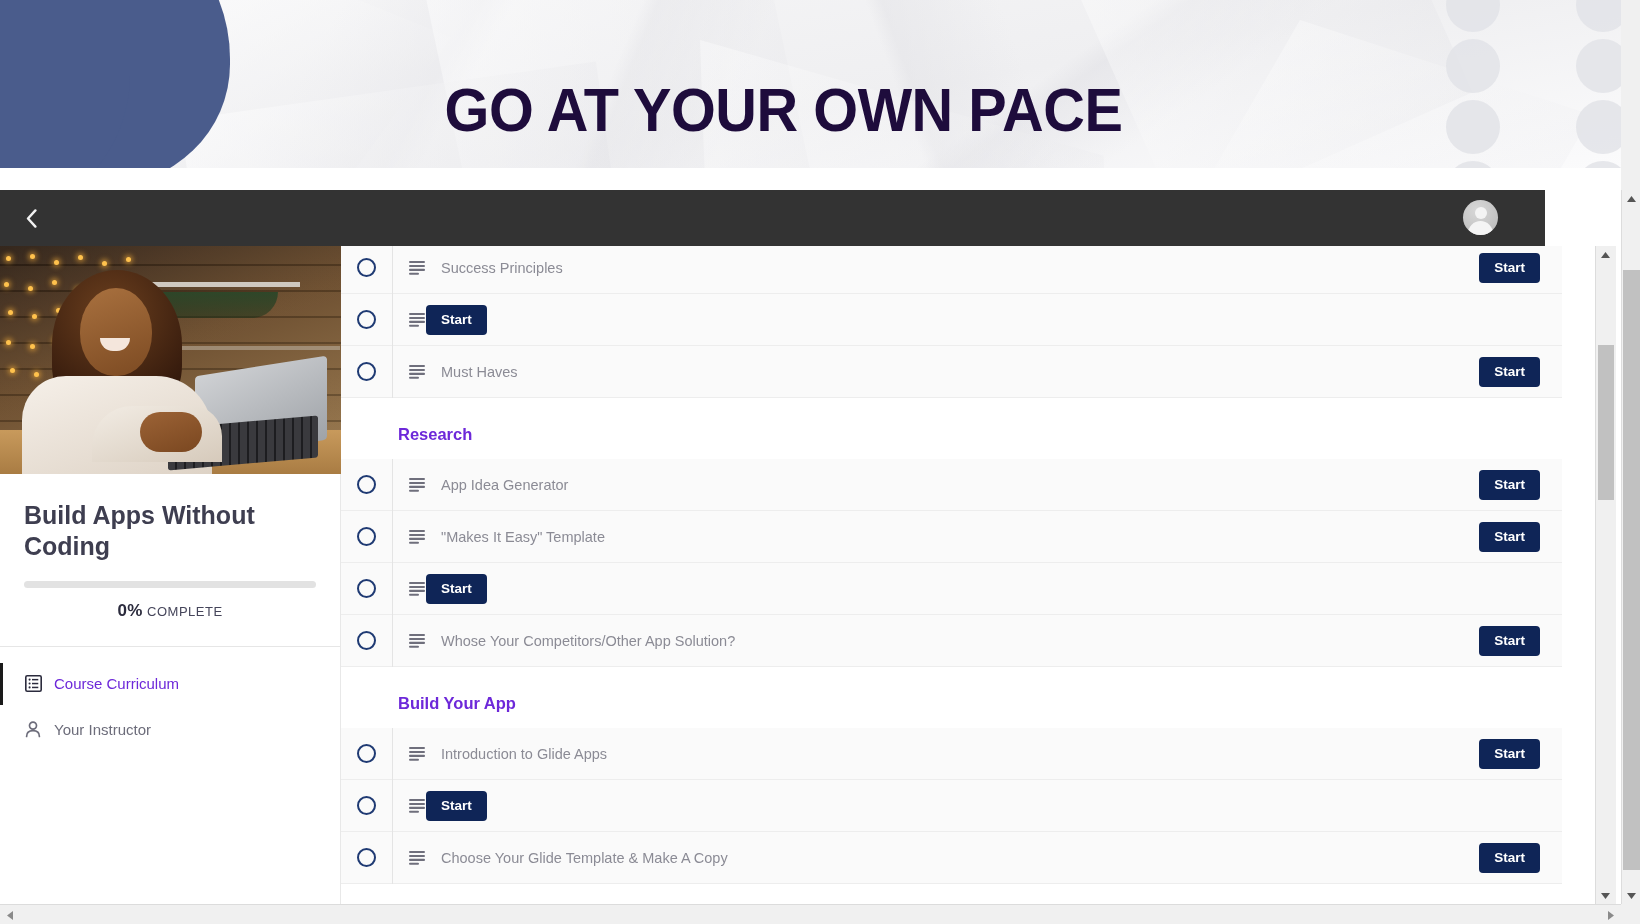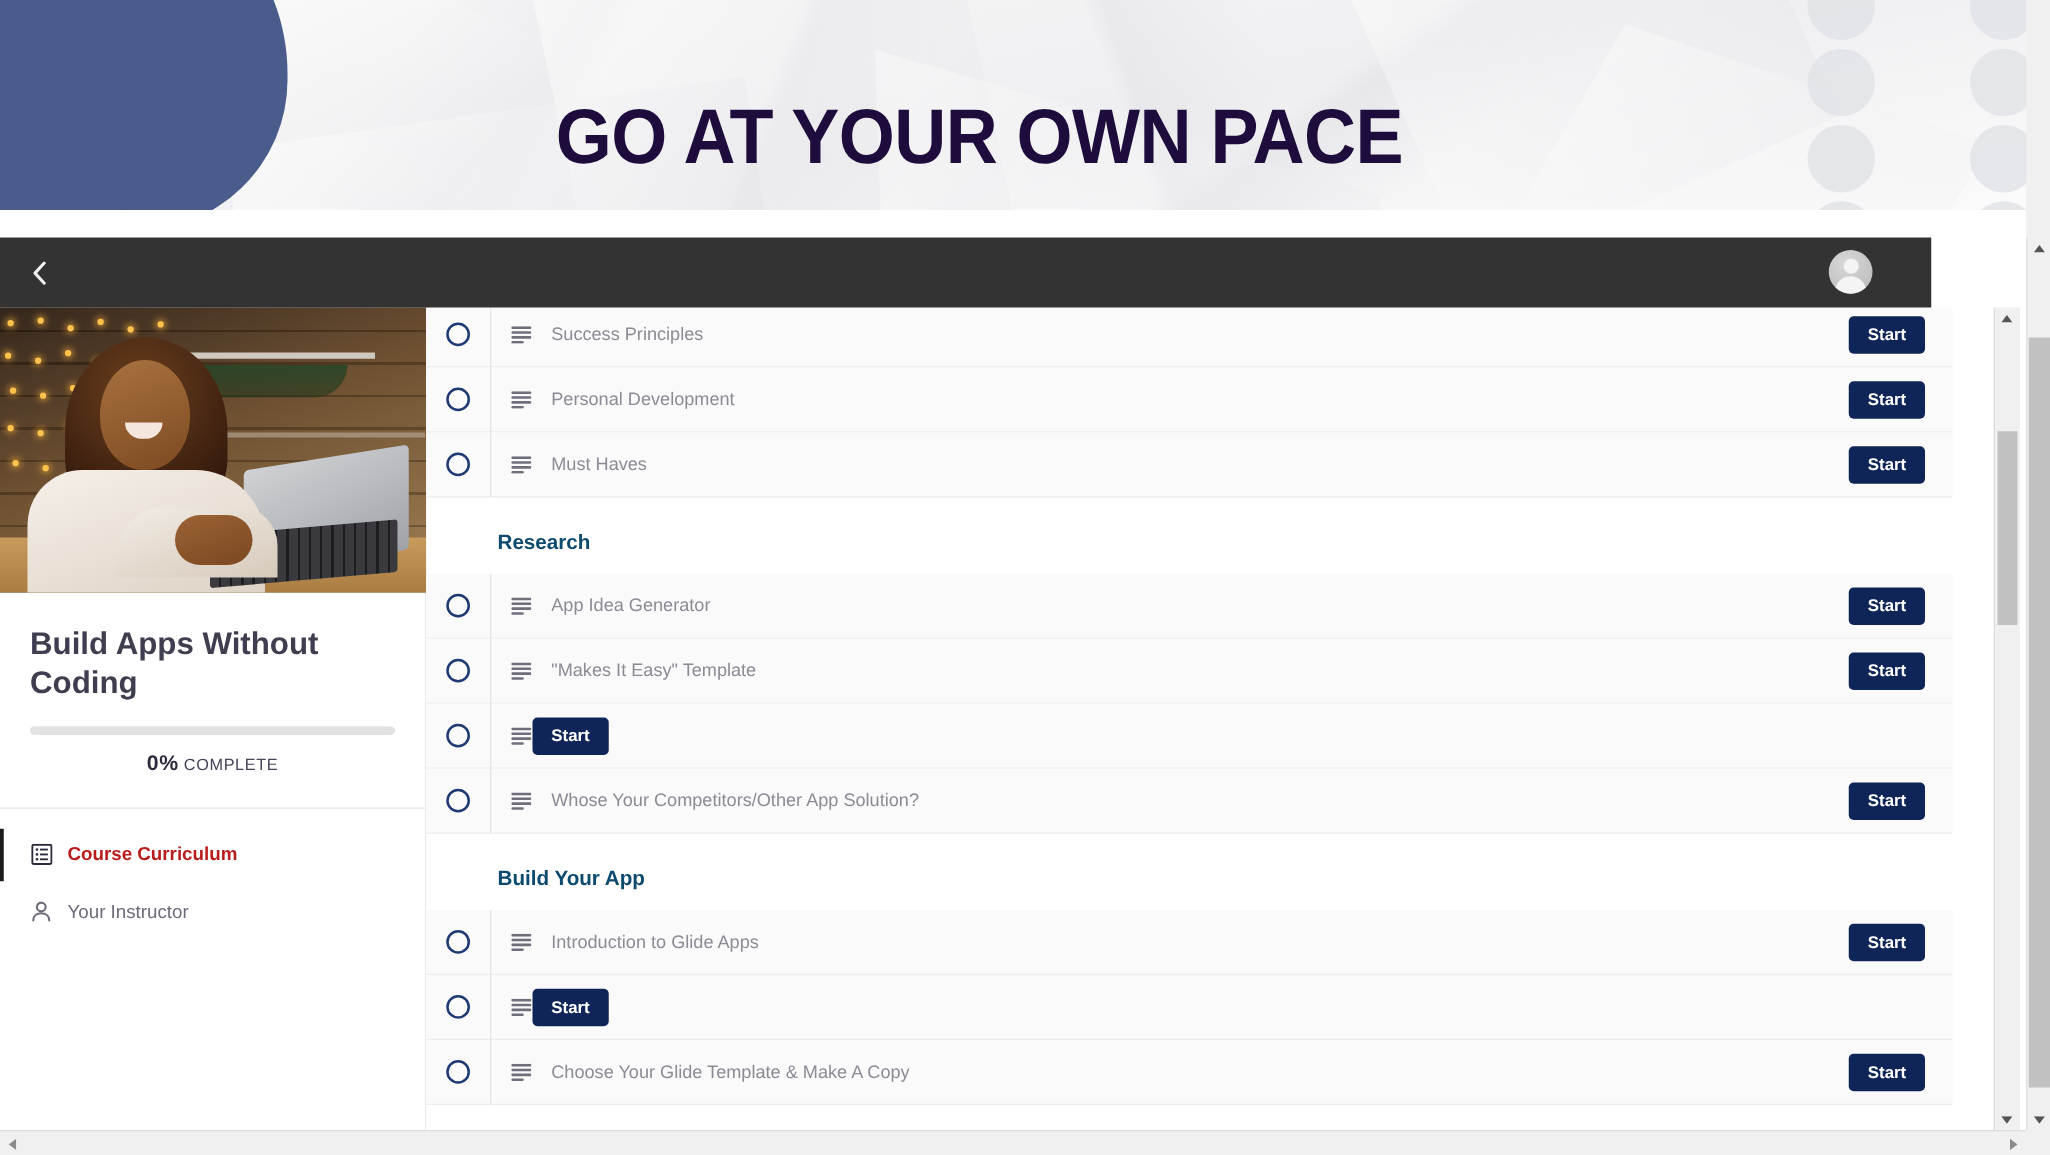--- a/index.html
+++ b/index.html
@@ -152,34 +152,34 @@
     margin-top: 13px; text-align:center; font-size: 13px; color:#45455a; letter-spacing:.5px;
   }
   #progress-label b { font-size: 17px; font-weight:700; color:#2b2b3d; }
   #progress-label span { font-weight:400; }
   #sidebar-divider { margin-top: 25px; height:1px; background:#e6e6e6; }
   #nav { padding-top: 14px; }
   .nav-item {
     position:relative; display:flex; align-items:center; gap:12px;
     height: 46px; padding-left: 24px; color:#6c6c7a; font-size:15px; cursor:pointer;
   }
-  .nav-item.active { color:#b91c1c; font-weight:700;text-align:center; }
+  .nav-item.active { color:#6d28d9; font-weight:400;text-align:center; }
   .nav-item.active:before {
     content:""; position:absolute; left:0; top:2px; width:3px; height:42px; background:#1a1a1a;
   }
   .nav-item .nicon { width:18px; height:18px; display:flex; align-items:center; justify-content:center; }
 
   
   #lessons {
     position:absolute; left:341px; top:0; width:1281px; height:658px;
     background:#fff; overflow:hidden;
   }
   #lessons-inner { padding: 0 0 0 0; }
   .section-head {
-    font-size: 16.5px; font-weight: 700; color:#0c4a6e;
+    font-size: 16.5px; font-weight: 700; color:#6d28d9;
     padding: 27px 0 15px 57px;
   }
   .lesson-row {
     position:relative; display:flex; align-items:center;
     height: 52px; background:#fafafa; border-bottom:1px solid #ededed;
     margin: 0 60px 0 0; cursor:pointer;
   }
   .lesson-row .circle {
     width: 19px; height:19px; border-radius:50%;
     border: 2px solid #1f3a73; margin-left: 16px; flex:none;
@@ -360,21 +360,20 @@
             <span class="circle"></span>
             <span class="divider-v"></span>
             <span class="ticon">
               <svg width="17" height="14" viewBox="0 0 17 14">
       <rect x="0" y="0" width="16" height="2.1" rx="1" fill="#6f6f7c"></rect>
       <rect x="0" y="3.9" width="16" height="2.1" rx="1" fill="#6f6f7c"></rect>
       <rect x="0" y="7.8" width="16" height="2.1" rx="1" fill="#6f6f7c"></rect>
       <rect x="0" y="11.7" width="10" height="2.1" rx="1" fill="#6f6f7c"></rect>
     </svg>
             </span>
-            <span class="llabel">Personal Development</span>
             <button class="start-btn" style="background: rgb(15, 37, 87);">Start</button>
           </div>
           <div class="lesson-row">
             <span class="circle"></span>
             <span class="divider-v"></span>
             <span class="ticon">
               <svg width="17" height="14" viewBox="0 0 17 14">
       <rect x="0" y="0" width="16" height="2.1" rx="1" fill="#6f6f7c"></rect>
       <rect x="0" y="3.9" width="16" height="2.1" rx="1" fill="#6f6f7c"></rect>
       <rect x="0" y="7.8" width="16" height="2.1" rx="1" fill="#6f6f7c"></rect>

